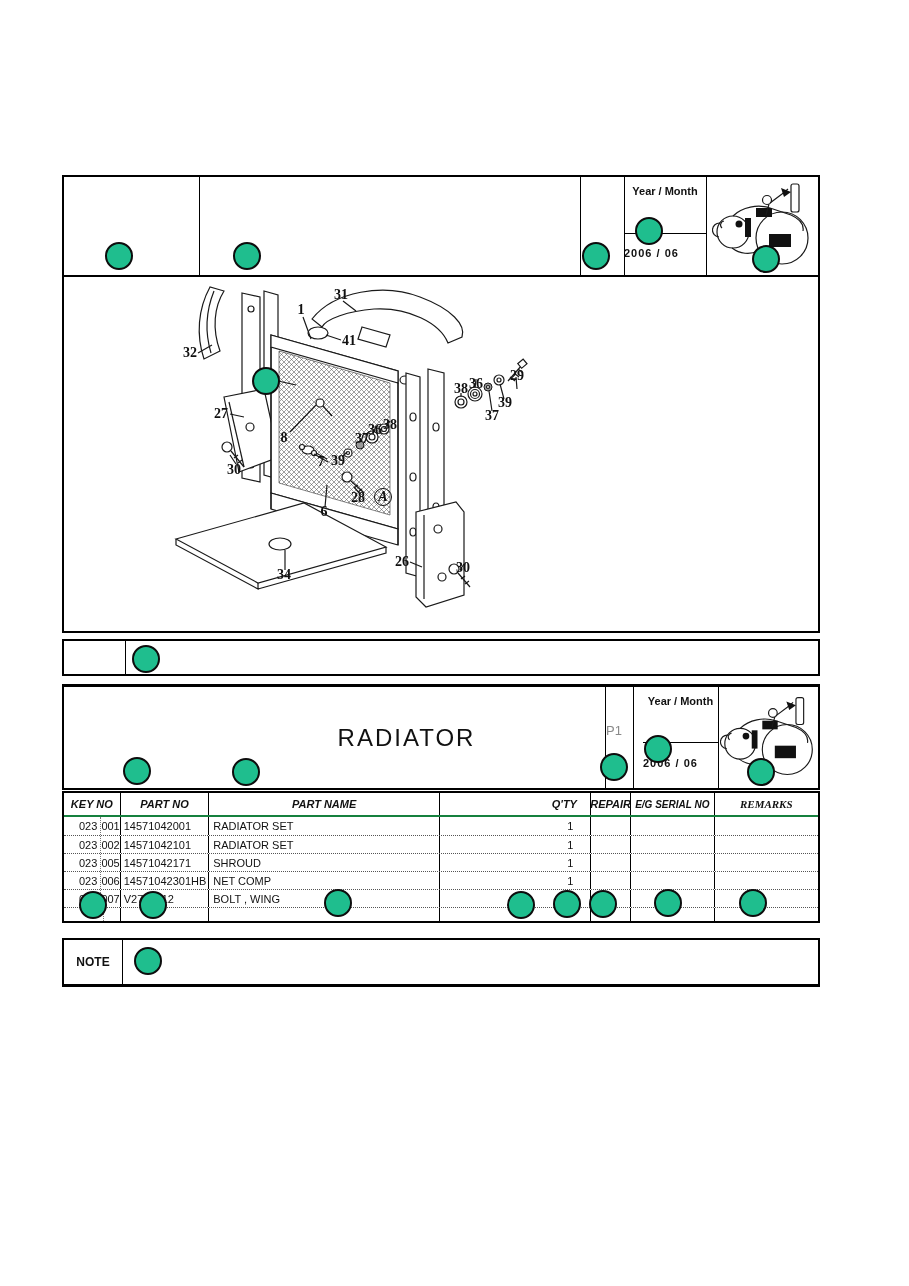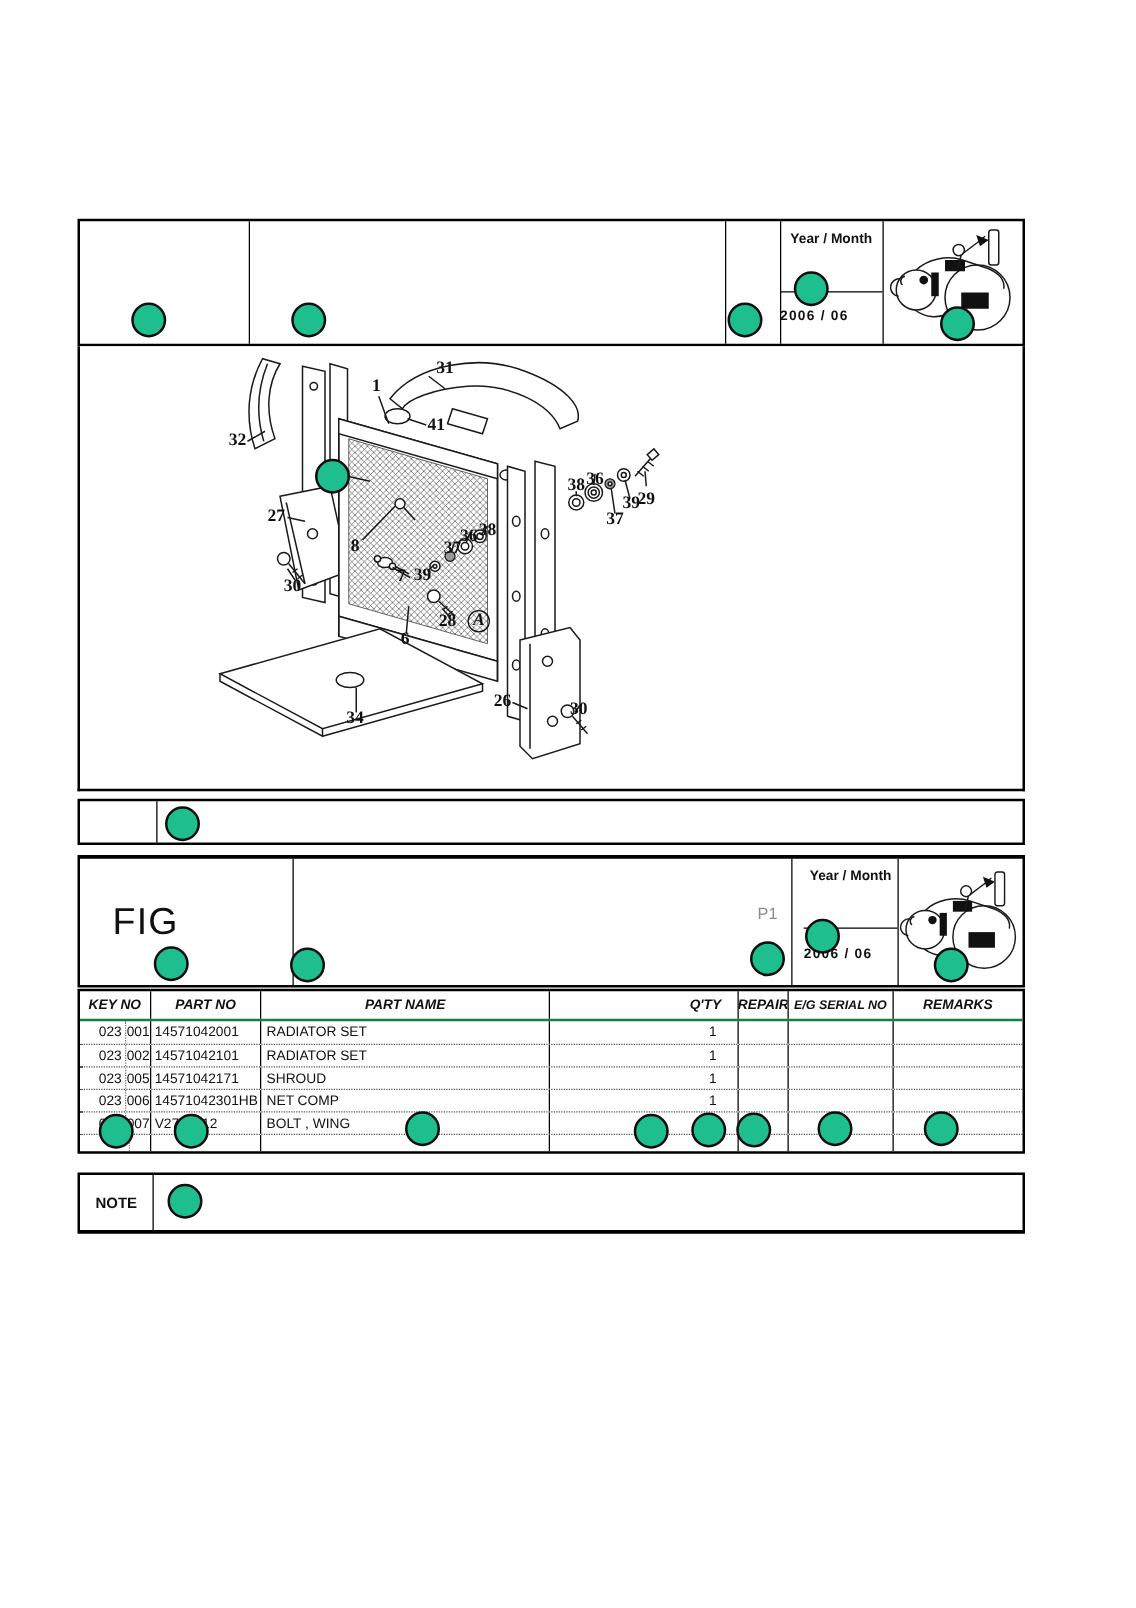--- a/index.html
+++ b/index.html
@@ -45,21 +45,21 @@
 
   
   #parts-table{left:62px;top:791px;width:758px;border:2px solid #000;}
   .trow{display:flex;width:100%;box-sizing:border-box;}
   .trow.header{height:24px;border-bottom:2px solid #15803d;}
   .trow.data{height:18px;}
   .trow.data + .trow.data{border-top:1px dotted #555;}
   .trow.empty{height:14px;border-top:1px dotted #555;}
   .tcell{box-sizing:border-box;border-right:1px solid #000;overflow:hidden;
          display:flex;align-items:center;font-size:11px;white-space:pre;padding-left:12px;}
-  .tcell:last-child{border-right:none;}
+  .tcell:last-child{border-right:none;font-family:Liberation Serif, serif;}
   .c-key{width:57px;}
   .c-partno{width:89px;padding-left:3px;}
   .c-partname{width:232px;padding-left:4px;}
   .c-spec{width:99px;justify-content:center;margin-top:28px;}
   .c-qty{width:53px;justify-content:center;}
   .c-repair{width:40px;}
   .c-eg{width:84px;}
   .c-remarks{width:104px;}
   .trow.header .tcell{font-style:italic;font-weight:bold;justify-content:center;font-size:11px;padding:0;}
   .trow.header .c-eg{font-size:10px;}
@@ -197,50 +197,52 @@
 
       <path class="ln" d="M134,76 L148,68 M279,24 L292,34 M239,40 L247,62 M277,63 L262,58
                          M166,137 L180,140 M172,187 L166,178 M226,155 L252,128 M263,182 L252,176
                          M278,180 L283,175 M299,158 L297,165 M312,149 L309,157 M326,144 L321,151
                          M296,217 L290,210 M261,230 L263,208 M221,293 L221,273 M346,285 L358,290
                          M400,287 L396,293 M453,112 L452,100 M440,122 L436,107 M428,134 L425,114
                          M397,116 L397,120 M412,102 L411,111 M214,104 L232,108"></path>
     </svg>
 
   <div class="callout" style="left: 237px; top: 33px;">1</div>
-      <div class="callout" style="left: 292px; top: 18px;">31</div>
+      <div class="callout" style="left: 277px; top: 18px;">31</div>
       <div class="callout" style="left: 285px; top: 64px;">41</div>
       <div class="callout" style="left: 126px; top: 76px;">32</div>
       <div class="callout" style="left: 157px; top: 137px;">27</div>
       <div class="callout" style="left: 220px; top: 161px;">8</div>
       <div class="callout" style="left: 170px; top: 193px;">30</div>
       <div class="callout" style="left: 257px; top: 185px;">7</div>
       <div class="callout" style="left: 274px; top: 184px;">39</div>
       <div class="callout" style="left: 298px; top: 162px;">37</div>
       <div class="callout" style="left: 311px; top: 153px;">36</div>
       <div class="callout" style="left: 326px; top: 148px;">38</div>
       <div class="callout" style="left: 294px; top: 221px;">28</div>
       <div class="callout circled" style="left: 319px; top: 220px;">A</div>
       <div class="callout" style="left: 260px; top: 235px;">6</div>
       <div class="callout" style="left: 220px; top: 298px;">34</div>
       <div class="callout" style="left: 338px; top: 285px;">26</div>
       <div class="callout" style="left: 399px; top: 291px;">30</div>
       <div class="callout" style="left: 397px; top: 112px;">38</div>
       <div class="callout" style="left: 412px; top: 107px;">36</div>
-      <div class="callout" style="left: 453px; top: 123px;">29</div>
+      <div class="callout" style="left: 453px; top: 99px;">29</div>
       <div class="callout" style="left: 441px; top: 126px;">39</div>
       <div class="callout" style="left: 428px; top: 139px;">37</div>
     </div>
 
   <div id="frame-strip" class="frame">
     <div id="strip-divider"></div>
   </div>
 
   <div id="frame-fig" class="frame">
-    <div class="cell" id="fig-label" style="left:0;width:144px;">FIG</div>
+    <div class="cell" id="fig-title-cell" style="left:144px;width:397px;">
+      <span id="fig-title">RADIATOR</span>
+    </div>
     <div class="cell" id="p1-cell" style="left:531px;width:38px;">
       <span id="p1-text">P1</span>
     </div>
     <div class="cell ym-block" style="left:579px;width:75px;">
       <div class="ym-label">Year / Month</div>
       <div class="ym-divider" style="top:55px;"></div>
       <div class="ym-value" style="top:70px;">2006 / 06</div>
     </div>
     <div class="cell tractor-cell" style="left:654px;width:104px;border-right:none;">
       <svg width="100" height="92" viewBox="0 0 104 94">

